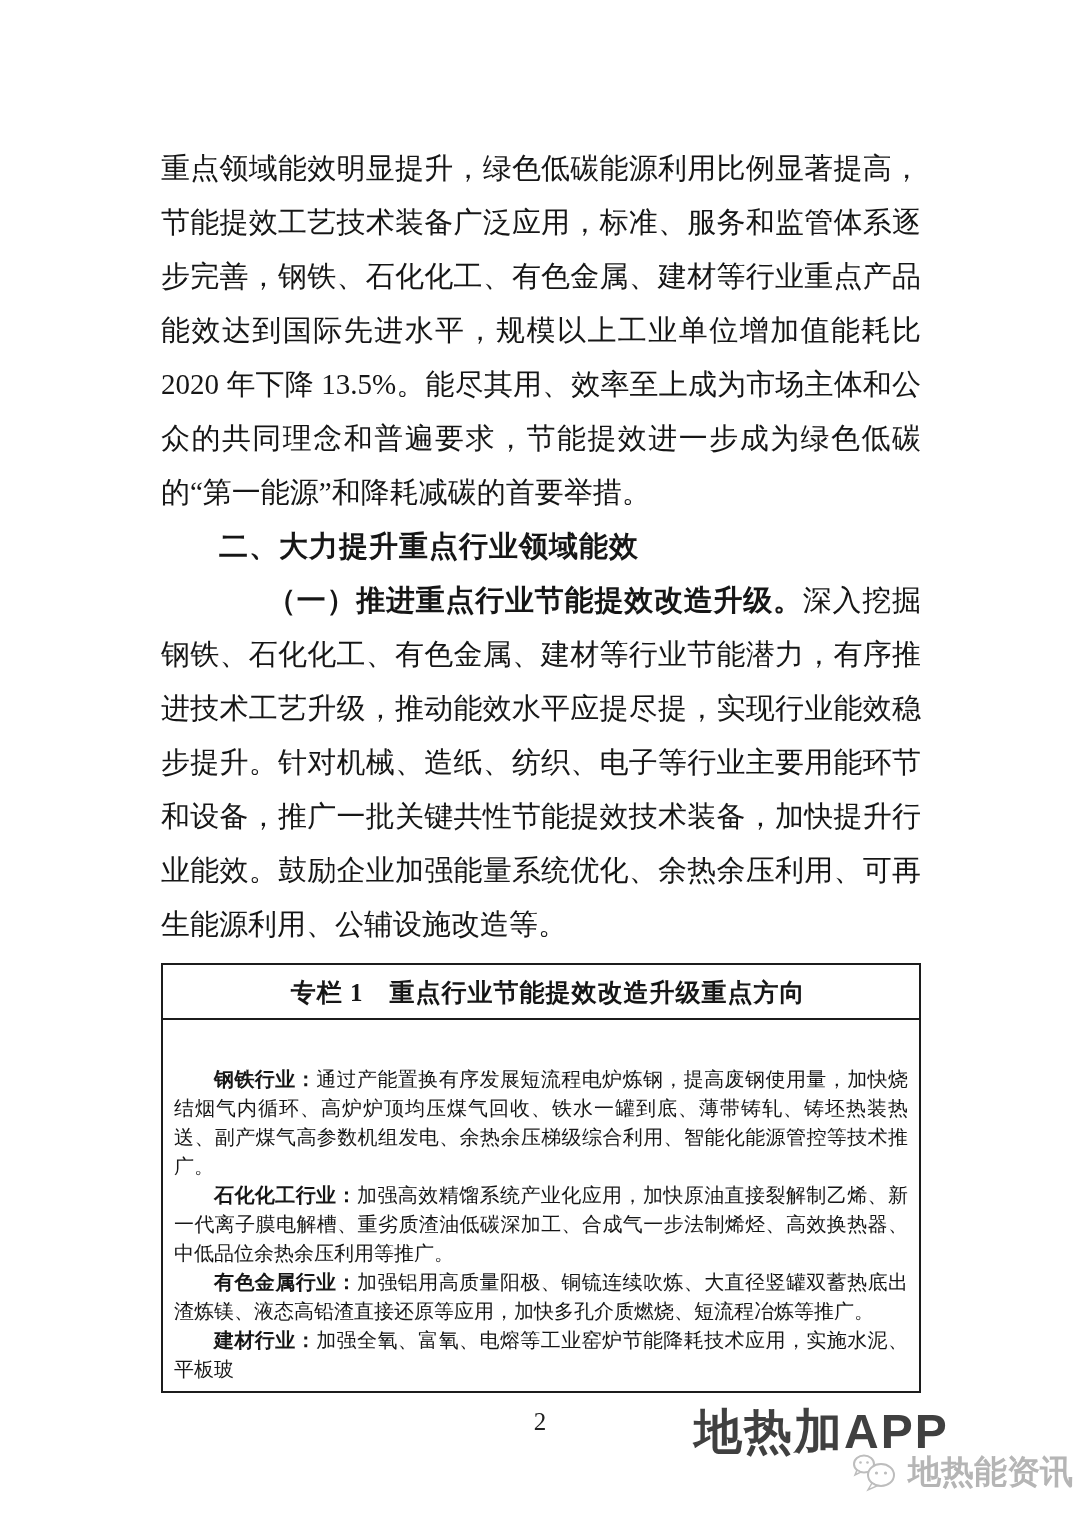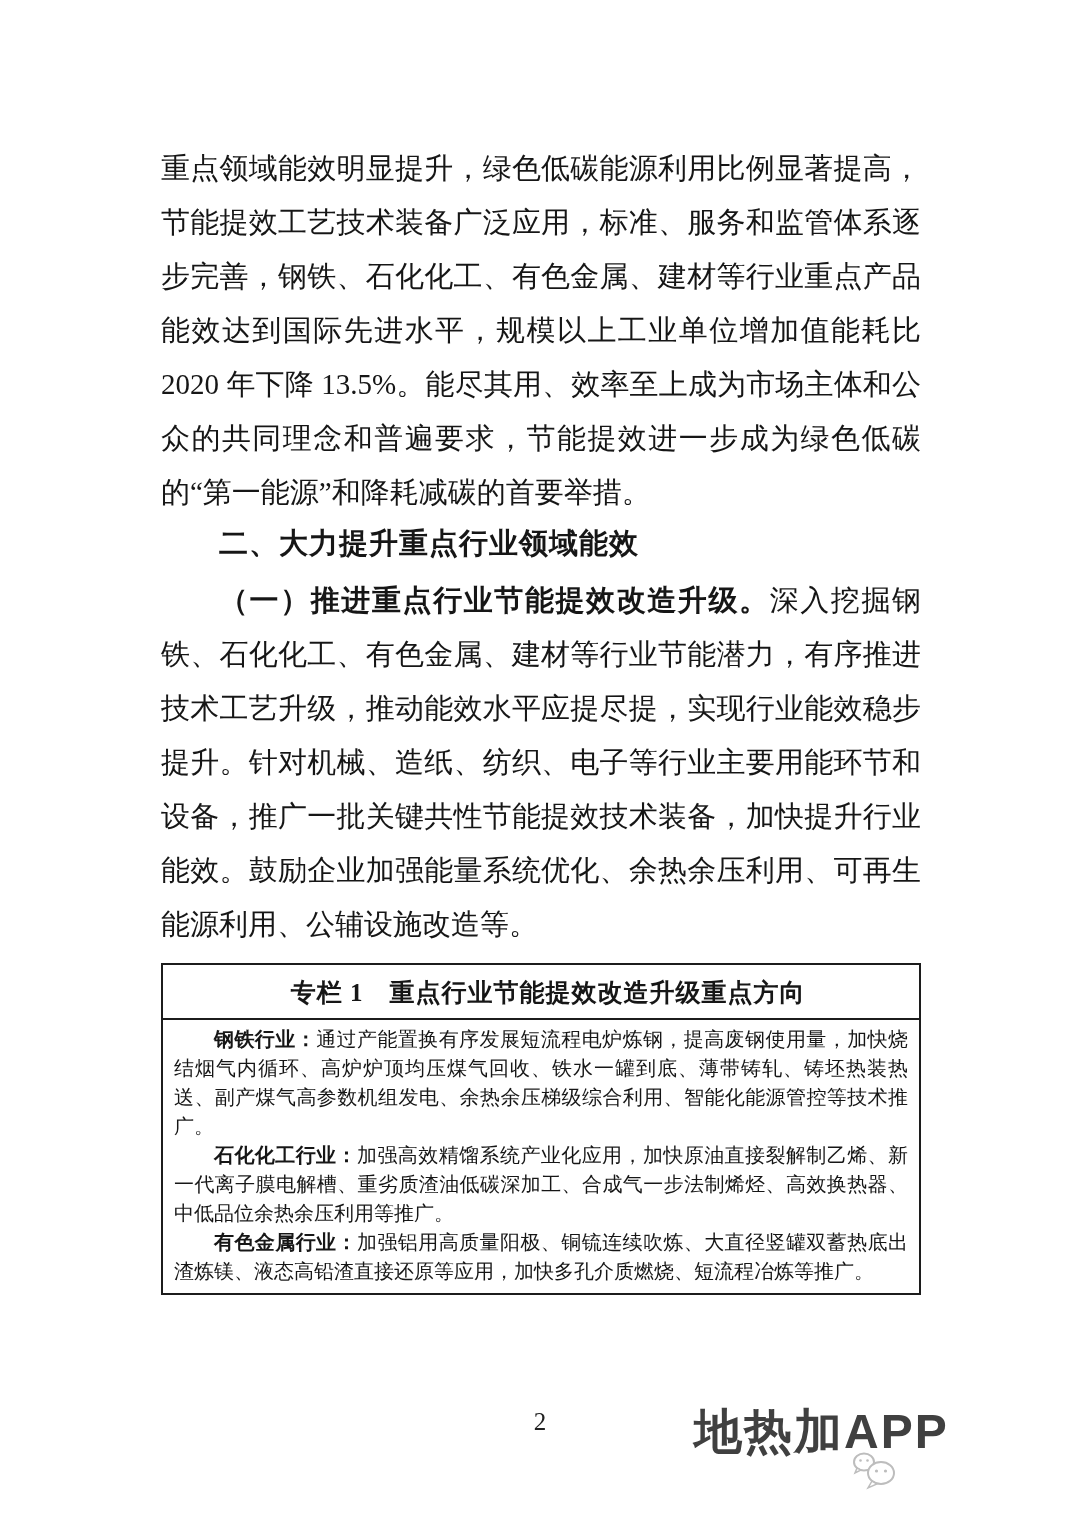--- a/index.html
+++ b/index.html
@@ -25,38 +25,38 @@
     line-height: 54px;
     text-align: justify;
   }
   .indent { text-indent: 2em; }
   .heading {
     margin: 0;
     font-size: 29px;
     line-height: 54px;
     font-weight: bold;
     text-indent: 2em;
-    font-family: Liberation Mono, monospace;
+    font-family: Liberation Serif, serif;
     letter-spacing: 1px;
   }
-  .lead { font-weight: bold; }
+  .lead { font-weight: bold; margin-left: 48px; }
   .box {
     margin-top: 12px;
     border: 2px solid #1c1c1c;
   }
   .box-title {
     margin: 0;
     padding: 11px 6px 9px 20px;
     border-bottom: 2px solid #1c1c1c;
     text-align: center;
     font-weight: bold;
     font-size: 25px;
     letter-spacing: 1px;
   }
-  .box-body { padding: 5px 11px 7px 11px; }
+  .box-body { padding: 5px 11px 7px 11px; margin-top: 40px; }
   .box-para {
     margin: 0;
     font-size: 20px;
     line-height: 29px;
     text-align: justify;
     text-indent: 2em;
   }
   .box-para b { font-weight: bold; }
   .page-number {
     position: absolute;
@@ -111,20 +111,21 @@
     <div class="box">
       <div class="box-title">专栏 1　重点行业节能提效改造升级重点方向</div>
       <div class="box-body">
 
         <p class="box-para"><b>钢铁行业：</b><span>通过产能置换有序发展短流程电炉炼钢，提高废钢使用量，加快烧结烟气内循环、高炉炉顶均压煤气回收、铁水一罐到底、薄带铸轧、铸坯热装热送、副产煤气高参数机组发电、余热余压梯级综合利用、智能化能源管控等技术推广。</span></p>
 
         <p class="box-para"><b>石化化工行业：</b><span>加强高效精馏系统产业化应用，加快原油直接裂解制乙烯、新一代离子膜电解槽、重劣质渣油低碳深加工、合成气一步法制烯烃、高效换热器、中低品位余热余压利用等推广。</span></p>
 
         <p class="box-para"><b>有色金属行业：</b><span>加强铝用高质量阳极、铜锍连续吹炼、大直径竖罐双蓄热底出渣炼镁、液态高铅渣直接还原等应用，加快多孔介质燃烧、短流程冶炼等推广。</span></p>
 
+        <p class="box-para"><b>建材行业：</b><span>加强全氧、富氧、电熔等工业窑炉节能降耗技术应用，实施水泥、平板玻</span></p>
 
       </div>
     </div>
 
   </div>
 
   <div class="page-number">2</div>
 
   <div class="watermark">地热加APP</div>
 
@@ -134,15 +135,16 @@
         <ellipse cx="12" cy="12" rx="10" ry="8.5" stroke="#bdbdbd" stroke-width="2" fill="#ffffff"></ellipse>
         <path d="M5 18 L3 23 L9 20 Z" fill="#ffffff" stroke="#bdbdbd" stroke-width="1.5"></path>
         <circle cx="8.5" cy="10.5" r="1.3" fill="#bdbdbd"></circle>
         <circle cx="15.5" cy="10.5" r="1.3" fill="#bdbdbd"></circle>
         <ellipse cx="29" cy="23" rx="13" ry="11" stroke="#bdbdbd" stroke-width="2" fill="#ffffff"></ellipse>
         <path d="M20 31 L16 38 L25 34 Z" fill="#ffffff" stroke="#bdbdbd" stroke-width="1.5"></path>
         <circle cx="24.5" cy="21" r="1.6" fill="#bdbdbd"></circle>
         <circle cx="33.5" cy="21" r="1.6" fill="#bdbdbd"></circle>
       </svg>
     </span>
+    <span>地热能资讯</span>
   </div>
 
 </div>
 
 </body></html>

